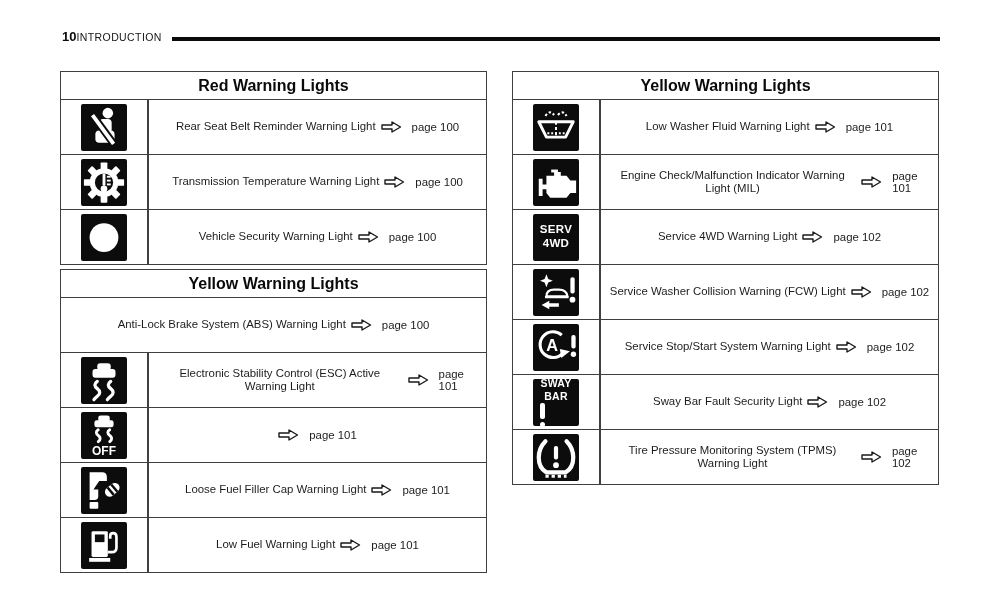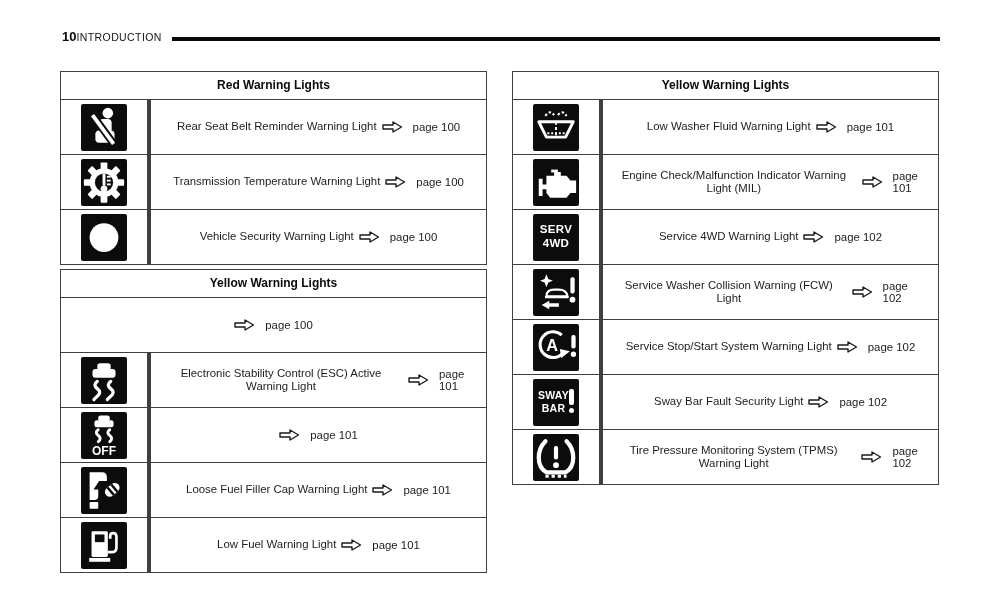--- a/index.html
+++ b/index.html
@@ -10,32 +10,32 @@
   .pgnum{font-weight:bold;font-size:13px;color:#0a0a0a;}
   .pgsec{font-size:10.5px;letter-spacing:0.4px;color:#141414;}
   .pgrule{position:absolute;left:172px;top:37px;width:768px;height:4px;background:#0a0a0a;}
 
   
   .col-left-1{position:absolute;left:60px;top:71px;width:427px;}
   .col-left-2{position:absolute;left:60px;top:269px;width:427px;}
   .col-right{position:absolute;left:512px;top:71px;width:427px;}
 
   .wtable{border:1px solid #3f3f3f;background:#fff;box-sizing:border-box;}
-  .wtitle{height:27px;line-height:27px;text-align:center;font-weight:bold;font-size:12px;color:#0a0a0a;border-bottom:1px solid #3f3f3f;}
+  .wtitle{height:27px;line-height:27px;text-align:center;font-weight:bold;font-size:16px;color:#0a0a0a;border-bottom:1px solid #3f3f3f;}
   .wrow{display:flex;height:54px;border-bottom:1px solid #3f3f3f;}
   .wrow:last-child{border-bottom:none;}
-  .icell{width:86px;border-right:4px solid #404040;display:flex;align-items:center;justify-content:center;flex:none;}
+  .icell{width:86px;border-right:2px solid #404040;display:flex;align-items:center;justify-content:center;flex:none;}
   .glyph{width:46px;height:47px;background:#0c0c0c;border-radius:2px;display:flex;flex-direction:column;align-items:center;justify-content:center;overflow:hidden;}
   .tcell{flex:1;display:flex;flex-direction:row;align-items:center;justify-content:center;gap:5px;padding:2px 8px;}
   .lbl{font-size:11.4px;color:#1c1c1c;text-align:center;line-height:1.15;}
   .pref{display:flex;align-items:center;gap:10px;font-size:11.4px;color:#1c1c1c;}
   .arr{flex:none;display:block;}
 
   .icon-text{color:#fff;font-weight:bold;text-align:center;font-size:11.5px;line-height:1.2;letter-spacing:0.3px;font-family:"Liberation Sans",sans-serif;}
-  .sway-wrap{display:flex;align-items:flex-start;}
+  .sway-wrap{display:flex;align-items:flex-start;flex-direction:column;}
   .excl-col{display:flex;flex-direction:column;align-items:center;}
   .excl-bar{width:5px;height:16px;background:#fff;border-radius:2px;}
   .excl-dot{width:5px;height:5px;background:#fff;border-radius:50%;margin-top:3px;}
 </style>
 </head>
 <body>
 
 <div class="pghead">
   <span class="pgnum">10</span>
   <span class="pgsec">INTRODUCTION</span>
@@ -121,20 +121,21 @@
       </div>
     </div>
   </div>
 </div>
 
 <div class="wtable col-left-2">
   <div class="wtitle">Yellow Warning Lights</div>
 
   <div class="wrow">
     <div class="tcell">
+      <div class="lbl">Anti-Lock Brake System (ABS) Warning Light</div>
       <div class="pref">
         <svg class="arr" width="21" height="12" viewBox="0 0 21 12">
             <path d="M1 4 h10 V1 l8.5 5 -8.5 5 V8 H1 z" fill="none" stroke="#1a1a1a" stroke-width="1.4" stroke-linejoin="round"></path>
           </svg>
         <span>page 100</span>
       </div>
     </div>
   </div>
 
   <div class="wrow">

